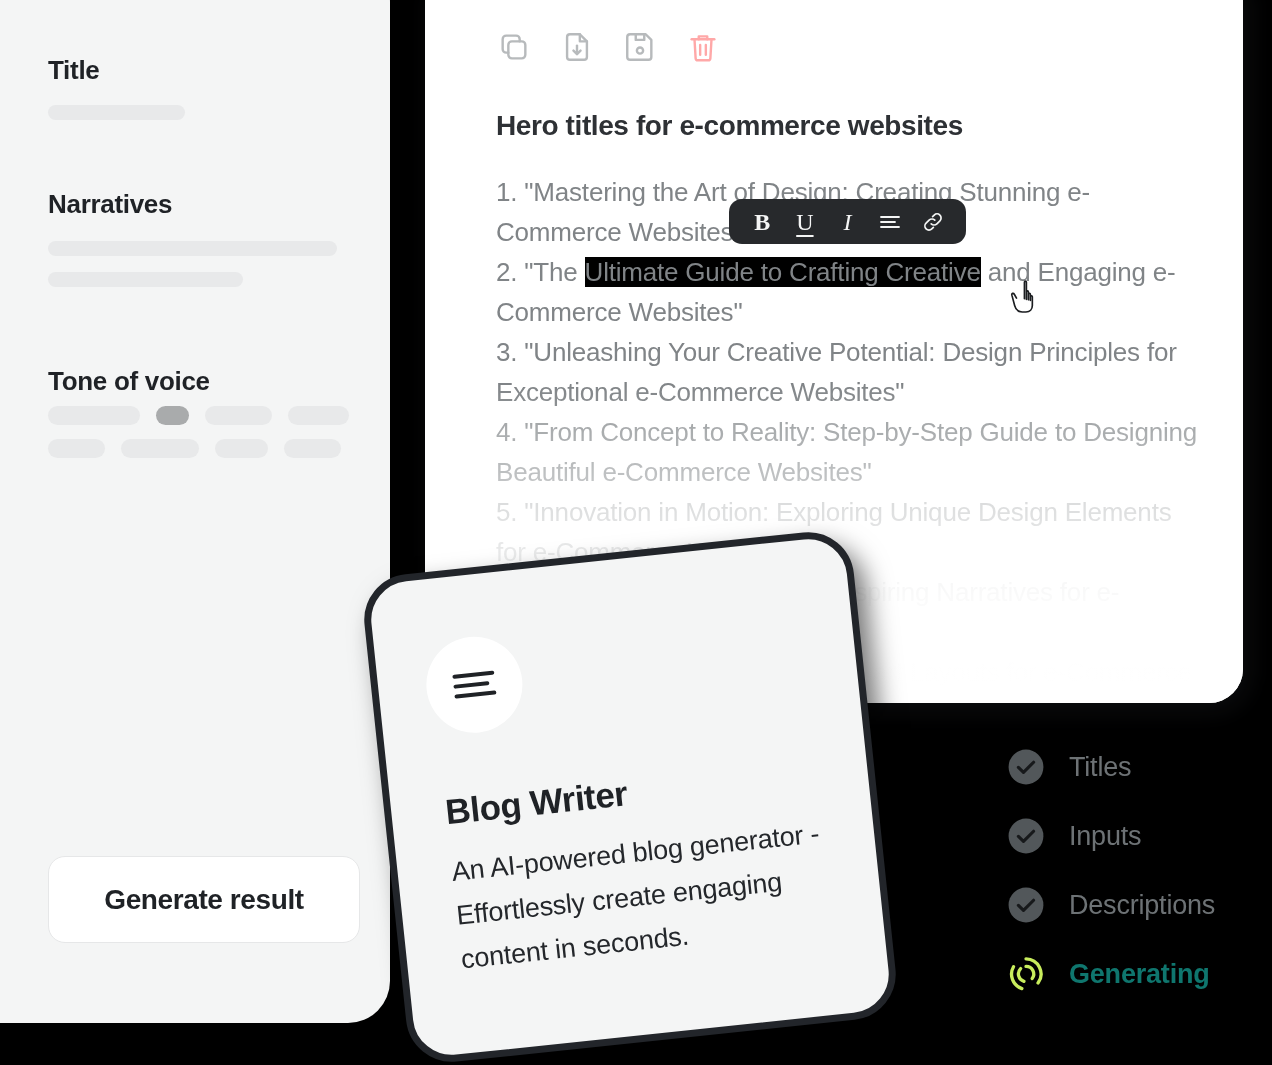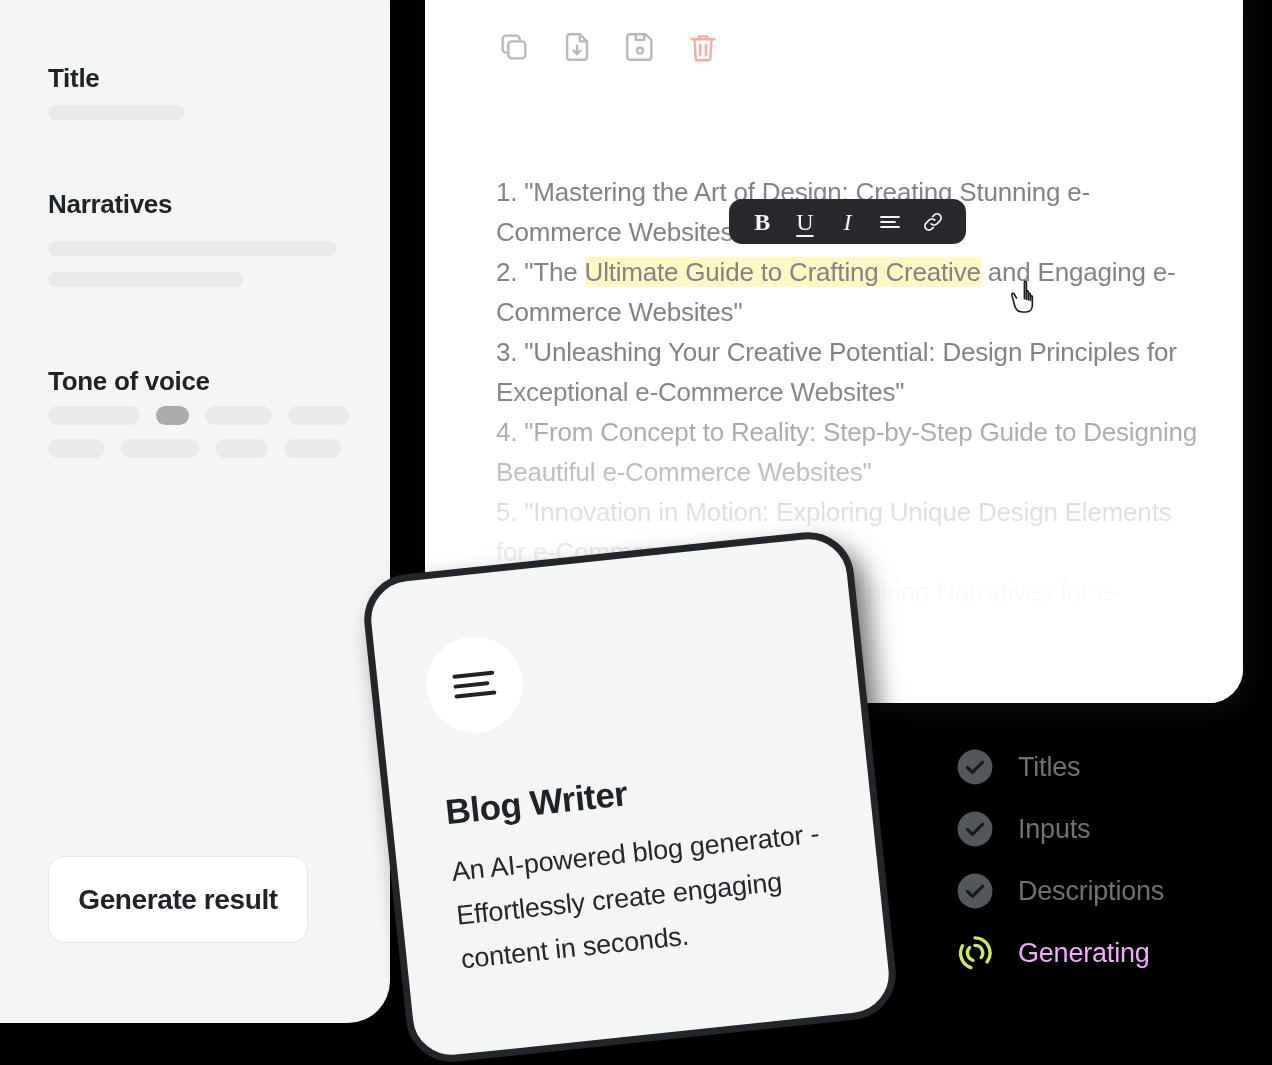--- a/index.html
+++ b/index.html
@@ -49,21 +49,21 @@
   }
   .pill-row {
     display: flex;
     gap: 16px;
   }
 
   .generate-btn {
     position: absolute;
     left: 88px;
     bottom: 80px;
-    width: 260px;
+    width: 312px;
     height: 87px;
     background: #ffffff;
     border: 1px solid #e6e7e8;
     border-radius: 17px;
     font-family: "Liberation Sans", sans-serif;
     font-size: 28px;
     font-weight: bold;
     color: #1f2226;
     letter-spacing: -0.4px;
     cursor: pointer;
@@ -120,21 +120,21 @@
     left: 71px;
     top: 218px;
     width: 712px;
     font-size: 26px;
     line-height: 40px;
     color: #808487;
     letter-spacing: -0.2px;
   }
   .doc-body p { margin: 0; }
   .sel {
-    background: #fef9c3;
+    background: #000000;
     text-align: right;
   }
   .fade-mask {
     position: absolute;
     left: 0;
     top: 430px;
     width: 818px;
     height: 319px;
     background: linear-gradient(to bottom, rgba(255,255,255,0) 0%, rgba(255,255,255,0.55) 38%, rgba(255,255,255,0.92) 70%, #ffffff 100%);
     pointer-events: none;
@@ -224,53 +224,53 @@
     width: 380px;
     font-size: 27px;
     line-height: 44px;
     color: #24272b;
     letter-spacing: -0.2px;
   }
 
   
   .status-list {
     position: absolute;
-    left: 956px;
+    left: 1007px;
     top: 748px;
     display: flex;
     flex-direction: column;
-    gap: 24px;
+    gap: 31px;
     text-align: center;
   }
   .status-item {
     display: flex;
     align-items: center;
     gap: 24px;
   }
   .status-label {
     font-size: 27px;
     color: #6d7275;
     letter-spacing: -0.2px;
   }
   .status-item.active .status-label {
-    color: #f0abfc;
-    font-weight: normal;
+    color: #0f766e;
+    font-weight: bold;
   }
   .status-icon {
     width: 38px;
     height: 38px;
     flex: 0 0 38px;
   }
 </style>
 </head>
 <body>
 
 <div class="left-panel">
 
-  <div style="position:absolute; left:88px; top:103px;" class="field-label">Title</div>
+  <div style="position:absolute; left:88px; top:95px;" class="field-label">Title</div>
   <div class="skel" style="position:absolute; left:88px; top:145px; width:137px;"></div>
 
   <div style="position:absolute; left:88px; top:229px;" class="field-label">Narratives</div>
   <div class="skel" style="position:absolute; left:88px; top:281px; width:289px;"></div>
   <div class="skel" style="position:absolute; left:88px; top:312px; width:195px;"></div>
 
   <div style="position:absolute; left:88px; top:406px;" class="field-label">Tone of voice</div>
 
   <div class="pill-row" style="position:absolute; left:88px; top:446px;">
     <div class="pill" style="width:92px;"></div>
@@ -313,20 +313,21 @@
 
     <svg class="tb-icon" viewBox="0 0 24 24" fill="none" stroke="#ffa8a8" stroke-width="1.7" stroke-linecap="round" stroke-linejoin="round">
       <path d="M4 6.5h16"></path>
       <path d="M9 6.5V4.5h6v2"></path>
       <path d="M6 6.5 6.8 20a1.5 1.5 0 0 0 1.5 1.4h7.4a1.5 1.5 0 0 0 1.5-1.4L18 6.5"></path>
       <path d="M10 10.5v7"></path>
       <path d="M14 10.5v7"></path>
     </svg>
   </div>
 
+  <div class="doc-title">Hero titles for e-commerce websites</div>
 
   <div class="doc-body">
     <p>1. "Mastering the Art of Design: Creating Stunning e-Commerce Websites"</p>
     <p><span>2. "The </span><span class="sel">Ultimate Guide to Crafting Creative</span><span> and Engaging e-Commerce Websites"</span></p>
     <p>3. "Unleashing Your Creative Potential: Design Principles for Exceptional e-Commerce Websites"</p>
     <p style="opacity:0.85;">4. "From Concept to Reality: Step-by-Step Guide to Designing Beautiful e-Commerce Websites"</p>
     <p style="opacity:0.6;">5. "Innovation in Motion: Exploring Unique Design Elements for e-Commerce Websites"</p>
     <p style="opacity:0.35;">6. "The Power of Storytelling: Inspiring Narratives for e-Commerce Websites"</p>
     <p style="opacity:0.12;">7. "Designing for Conversion: Smart Layouts for e-Commerce Websites"</p>
   </div>

